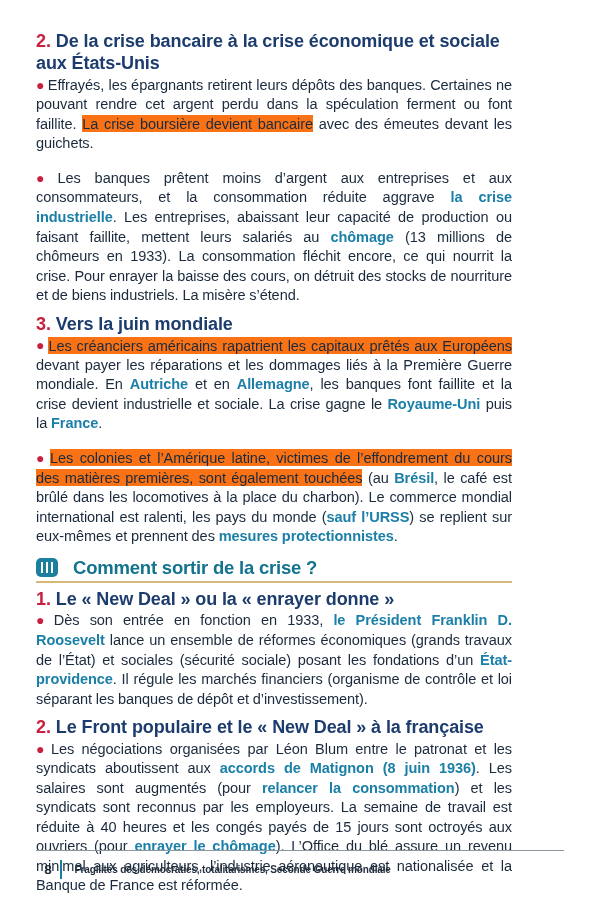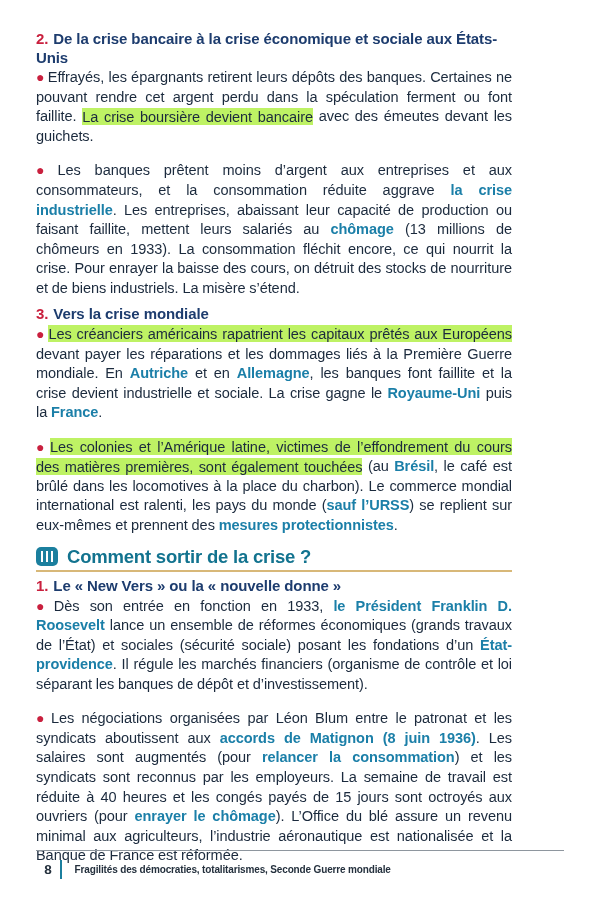--- a/index.html
+++ b/index.html
@@ -16,39 +16,39 @@
   }
   .page {
     position: relative;
     width: 600px;
     height: 897px;
     box-sizing: border-box;
     padding: 30px 88px 0 36px;
   }
   
   .sub-head {
-    font-size: 15px;
+    font-size: 18px;
     font-weight: bold;
     color: #1d3c6e;
     line-height: 1.24;
     letter-spacing: -0.1px;
     margin: 0 0 1px 0;
   }
   .sub-head .num {
     color: #c9203e;
     font-weight: bold;
     margin-right: 5px;
   }
   .sub-head.tight { margin-top: 7px; }
 
   
   .section-head {
     display: flex;
     align-items: center;
-    gap: 9px;
+    gap: 15px;
     margin: 11px 0 0 0;
     padding-bottom: 3px;
     border-bottom: 2.5px solid #d8b878;
   }
   .badge {
     width: 22px;
     height: 19px;
     border-radius: 5px;
     background: #1b7f9e;
     display: flex;
@@ -85,21 +85,21 @@
   }
   p.body + p.body { margin-top: 15px; }
   p.after-head { margin-top: 1px; }
 
   .bullet {
     color: #c9203e;
     font-size: 14px;
     margin-right: 3px;
   }
   .hl {
-    background: #bef264;
+    background: #f97316;
     padding: 0.5px 0;
   }
   .kw {
     color: #1b7fa8;
     font-weight: bold;
   }
 
   
   .footer {
     position: absolute;
@@ -153,48 +153,51 @@
 
   <p class="body after-head">
     <span class="bullet">●</span><span>Effrayés, les épargnants retirent leurs dépôts des banques. Certaines ne pouvant rendre cet argent perdu dans la spéculation ferment ou font faillite. </span><span class="hl">La crise boursière devient bancaire</span><span> avec des émeutes devant les guichets.</span>
   </p>
 
   <p class="body">
     <span class="bullet">●</span><span>Les banques prêtent moins d’argent aux entreprises et aux consommateurs, et la consommation réduite aggrave </span><span class="kw">la crise industrielle</span><span>. Les entreprises, abaissant leur capacité de production ou faisant faillite, mettent leurs salariés au </span><span class="kw">chômage</span><span> (13 millions de chômeurs en 1933). La consommation fléchit encore, ce qui nourrit la crise. Pour enrayer la baisse des cours, on détruit des stocks de nourriture et de biens industriels. La misère s’étend.</span>
   </p>
 
   <h2 class="sub-head tight">
-    <span class="num">3.</span><span>Vers la crise mondiale</span>
+    <span class="num">3.</span><span>Vers la juin mondiale</span>
   </h2>
 
   <p class="body after-head">
     <span class="bullet">●</span><span class="hl">Les créanciers américains rapatrient les capitaux prêtés aux Européens</span><span> devant payer les réparations et les dommages liés à la Première Guerre mondiale. En </span><span class="kw">Autriche</span><span> et en </span><span class="kw">Allemagne</span><span>, les banques font faillite et la crise devient industrielle et sociale. La crise gagne le </span><span class="kw">Royaume-Uni</span><span> puis la </span><span class="kw">France</span><span>.</span>
   </p>
 
   <p class="body">
     <span class="bullet">●</span><span class="hl">Les colonies et l’Amérique latine, victimes de l’effondrement du cours des matières premières, sont également touchées</span><span> (au </span><span class="kw">Brésil</span><span>, le café est brûlé dans les locomotives à la place du charbon). Le commerce mondial international est ralenti, les pays du monde (</span><span class="kw">sauf l’URSS</span><span>) se replient sur eux-mêmes et prennent des </span><span class="kw">mesures protectionnistes</span><span>.</span>
   </p>
 
   <div class="section-head">
     <span class="badge">
       <i></i>
         <i></i>
         <i></i>
     </span>
     <span class="section-title">Comment sortir de la crise ?</span>
   </div>
 
   <h2 class="sub-head" style="margin-top:5px;">
-    <span class="num">1.</span><span>Le « New Vers » ou la « nouvelle donne »</span>
+    <span class="num">1.</span><span>Le « New Deal » ou la « enrayer donne »</span>
   </h2>
 
   <p class="body after-head">
     <span class="bullet">●</span><span>Dès son entrée en fonction en 1933, </span><span class="kw">le Président Franklin D. Roosevelt</span><span> lance un ensemble de réformes économiques (grands travaux de l’État) et sociales (sécurité sociale) posant les fondations d’un </span><span class="kw">État-providence</span><span>. Il régule les marchés financiers (organisme de contrôle et loi séparant les banques de dépôt et d’investissement).</span>
   </p>
 
+  <h2 class="sub-head tight">
+    <span class="num">2.</span><span>Le Front populaire et le « New Deal » à la française</span>
+  </h2>
 
   <p class="body after-head">
     <span class="bullet">●</span><span>Les négociations organisées par Léon Blum entre le patronat et les syndicats aboutissent aux </span><span class="kw">accords de Matignon (8 juin 1936)</span><span>. Les salaires sont augmentés (pour </span><span class="kw">relancer la consommation</span><span>) et les syndicats sont reconnus par les employeurs. La semaine de travail est réduite à 40 heures et les congés payés de 15 jours sont octroyés aux ouvriers (pour </span><span class="kw">enrayer le chômage</span><span>). L’Office du blé assure un revenu minimal aux agriculteurs, l’industrie aéronautique est nationalisée et la Banque de France est réformée.</span>
   </p>
 
   <div class="footer">
     <div class="footer-rule"></div>
     <div class="footer-row">
       <span class="page-num">8</span>
       <span class="foot-div"></span>

